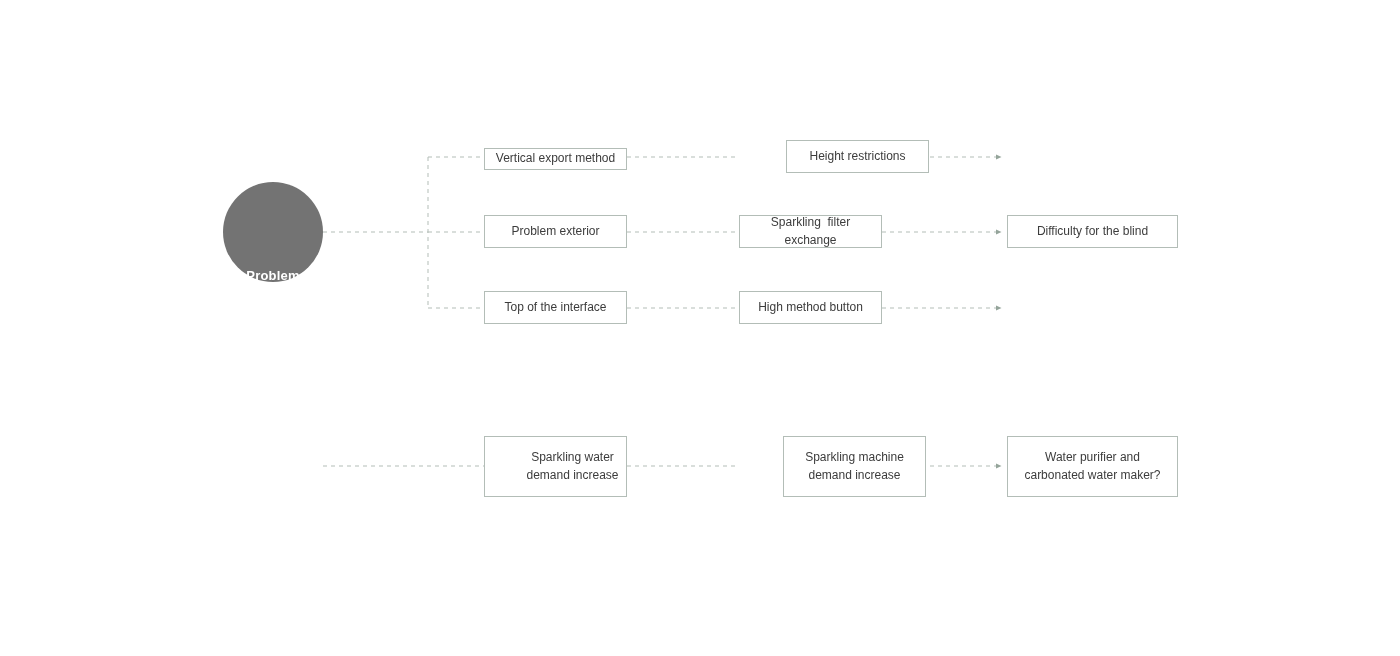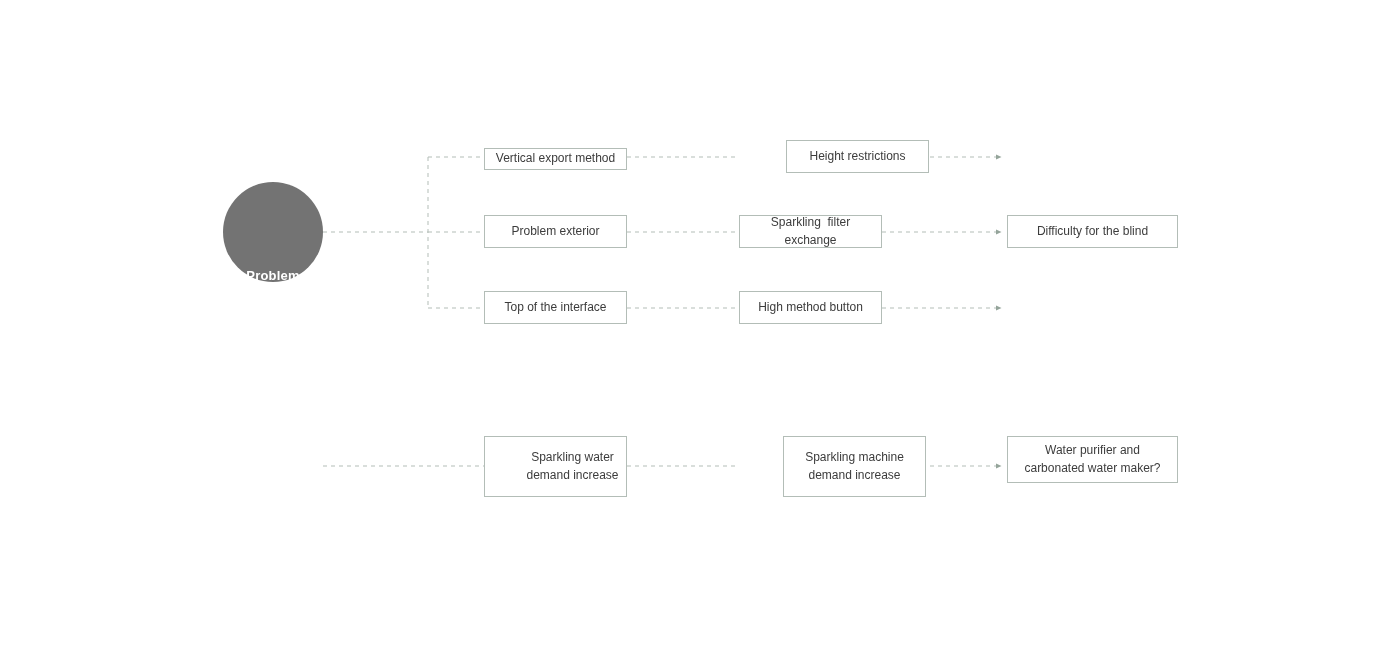--- a/index.html
+++ b/index.html
@@ -134,18 +134,18 @@
 
 
   <div class="box-node" style="left:484px; top:436px; width:143px; height:61px;padding-left:40px;">
     <span class="box-label">Sparkling water
 demand increase</span>
   </div>
   <div class="box-node" style="left:739px; top:436px; width:143px; height:61px;margin-left:44px;">
     <span class="box-label">Sparkling machine
 demand increase</span>
   </div>
-  <div class="box-node" style="left:1007px; top:436px; width:171px; height:47px;">
+  <div class="box-node" style="left:1007px; top:436px; width:171px; height:61px;">
     <span class="box-label">Water purifier and
 carbonated water maker?</span>
   </div>
 
 </div>
 
 </body></html>

